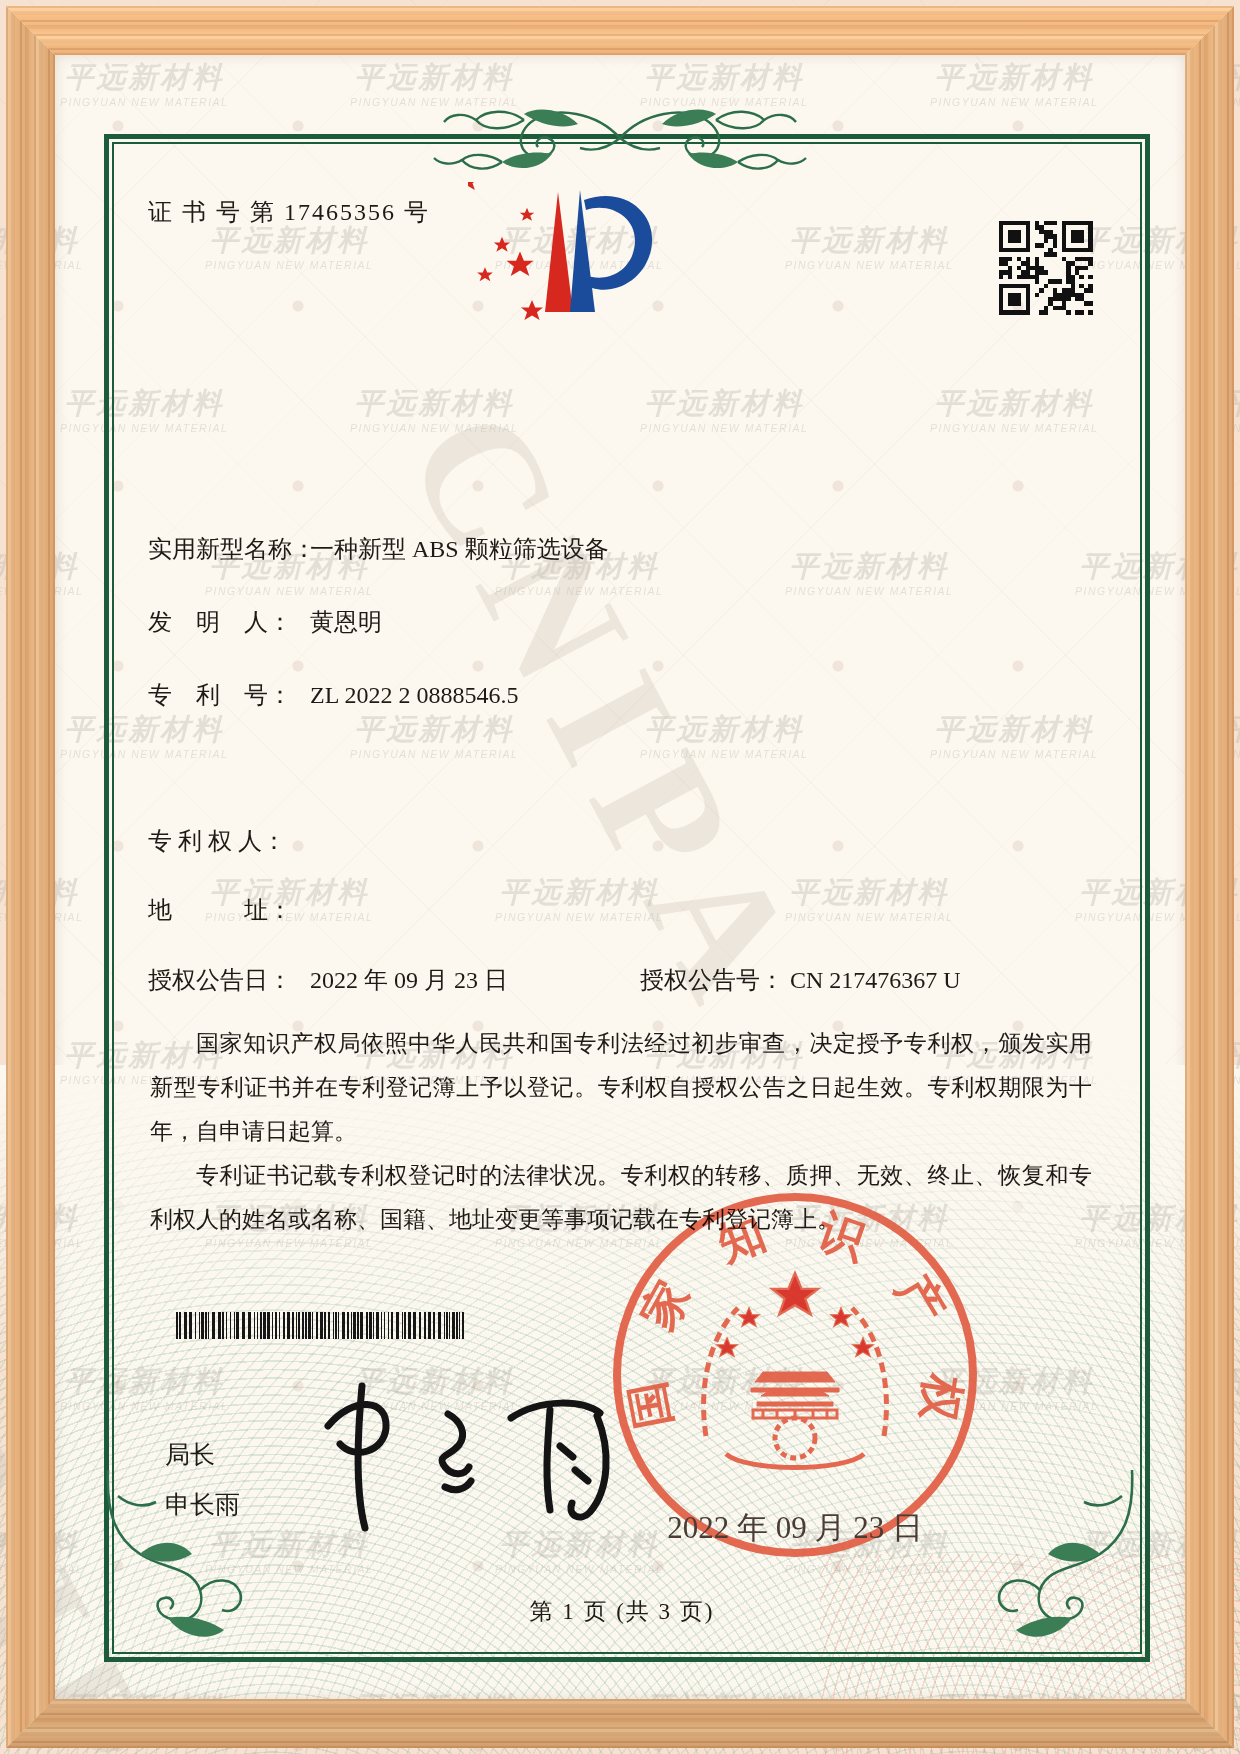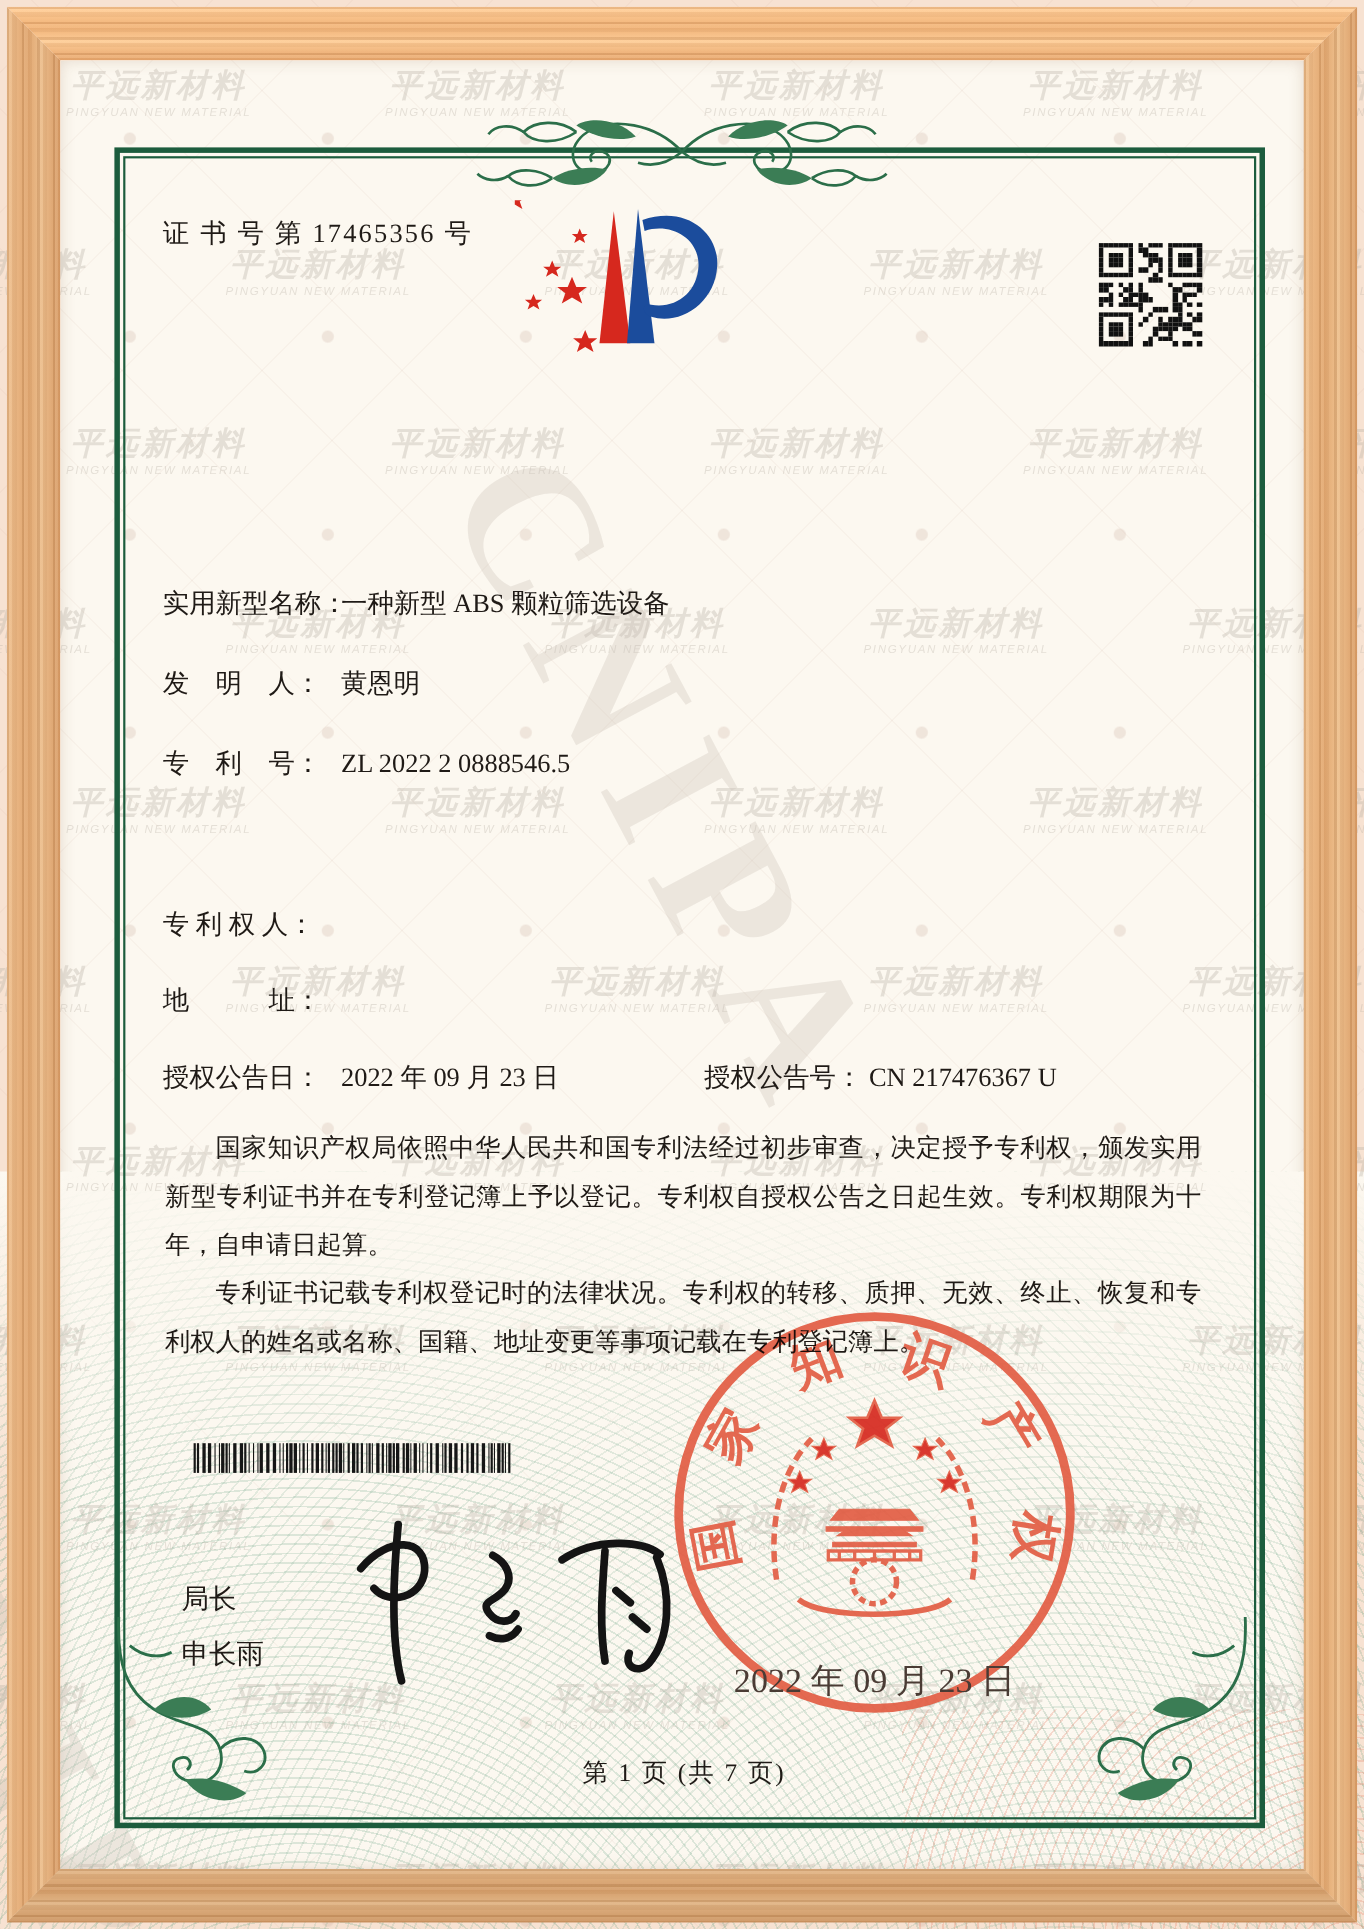--- a/index.html
+++ b/index.html
@@ -1062,20 +1062,20 @@
         <path d="M147 224 h84 v8 h-84 z" fill="none" stroke-width="3"></path>
         <path d="M157 224 v8 M171 224 v8 M189 224 v8 M207 224 v8 M221 224 v8" stroke-width="3"></path>
         <circle cx="189" cy="252" r="20" fill="none" stroke-width="5" stroke-dasharray="6 4"></circle>
         <path d="M100 250 C92 200 104 150 132 122" fill="none" stroke-width="5" stroke-dasharray="10 6"></path>
         <path d="M278 250 C286 200 274 150 246 122" fill="none" stroke-width="5" stroke-dasharray="10 6"></path>
         <path d="M120 268 C140 286 238 286 258 268" fill="none" stroke-width="5"></path>
       </g>
       <text x="189" y="352" text-anchor="middle" font-size="31" fill="#3b2b25" font-family="Liberation Serif, serif">2022 年 09 月 23 日</text>
     </svg>
 
-    <div class="page-info">第 1 页 (共 7 页)</div>
+    <div class="page-info">第 1 页 (共 3 页)</div>
   </div>
 
   <div class="wood grain-v wood-left"></div>
   <div class="wood grain-v wood-right"></div>
   <div class="wood grain-h wood-top"></div>
   <div class="wood grain-h wood-bottom"></div>
 </div>
 
 </body></html>

